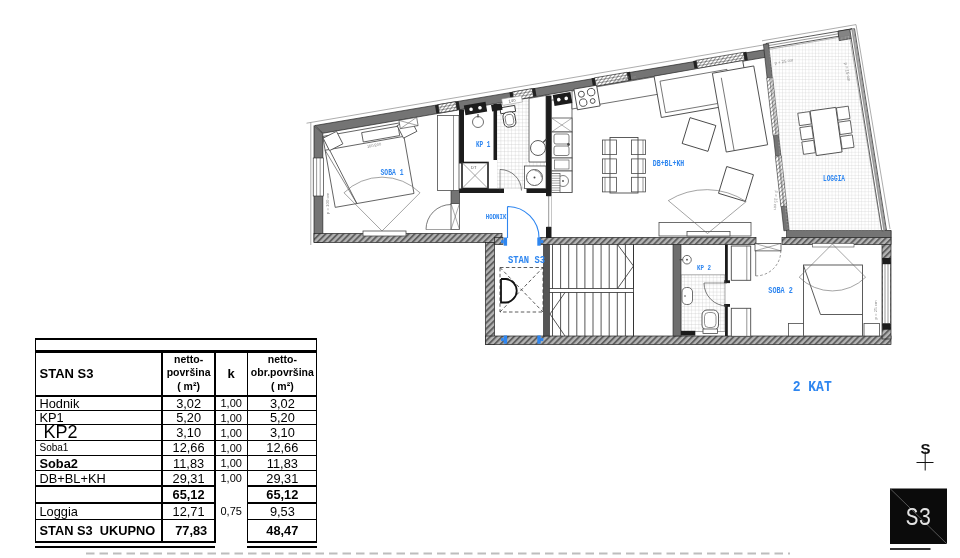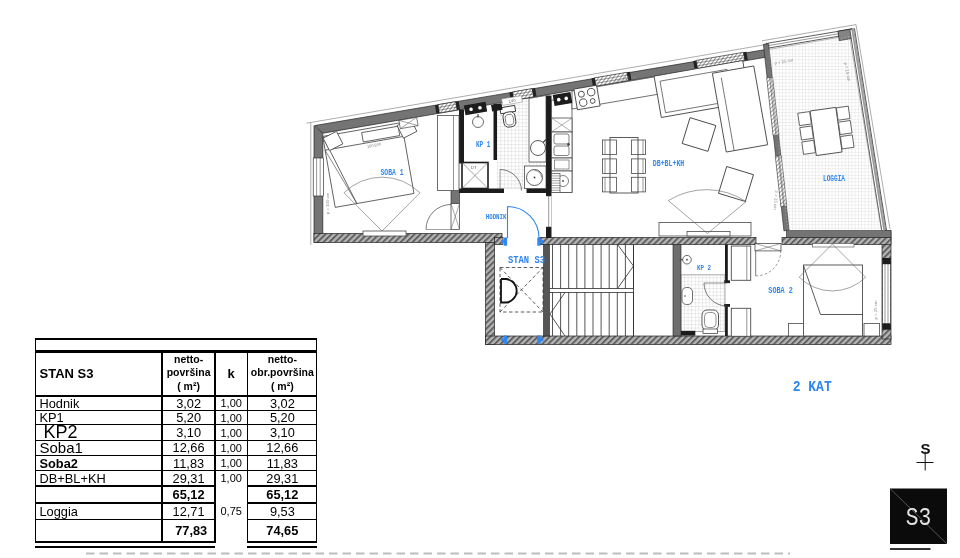--- a/index.html
+++ b/index.html
@@ -512,21 +512,21 @@
 <div style="position:absolute;left:0px;top:73.1px;width:127.7px;height:14.3px;display:flex;align-items:center;justify-content:flex-start;padding-left:5px;font-size:12.8px;font-weight:normal;letter-spacing:0px;white-space:nowrap">KP1</div>
 <div style="position:absolute;left:127.7px;top:73.1px;width:52.8px;height:14.3px;display:flex;align-items:center;justify-content:center;font-size:12.8px;font-weight:normal;letter-spacing:0px;white-space:nowrap">5,20</div>
 <div style="position:absolute;left:180.5px;top:73.1px;width:32.400000000000006px;height:14.3px;display:flex;align-items:center;justify-content:center;font-size:11px;font-weight:normal;letter-spacing:0px;white-space:nowrap">1,00</div>
 <div style="position:absolute;left:212.9px;top:73.1px;width:69.9px;height:14.3px;display:flex;align-items:center;justify-content:center;font-size:12.8px;font-weight:normal;letter-spacing:0px;white-space:nowrap">5,20</div>
 
 <div style="position:absolute;left:4px;top:87.4px;width:127.7px;height:15.3px;display:flex;align-items:center;justify-content:flex-start;padding-left:5px;font-size:18px;font-weight:normal;letter-spacing:0px;white-space:nowrap">KP2</div>
 <div style="position:absolute;left:127.7px;top:87.4px;width:52.8px;height:15.3px;display:flex;align-items:center;justify-content:center;font-size:12.8px;font-weight:normal;letter-spacing:0px;white-space:nowrap">3,10</div>
 <div style="position:absolute;left:180.5px;top:87.4px;width:32.400000000000006px;height:15.3px;display:flex;align-items:center;justify-content:center;font-size:11px;font-weight:normal;letter-spacing:0px;white-space:nowrap">1,00</div>
 <div style="position:absolute;left:212.9px;top:87.4px;width:69.9px;height:15.3px;display:flex;align-items:center;justify-content:center;font-size:12.8px;font-weight:normal;letter-spacing:0px;white-space:nowrap">3,10</div>
 
-<div style="position:absolute;left:0px;top:102.7px;width:127.7px;height:15.6px;display:flex;align-items:center;justify-content:flex-start;padding-left:5px;font-size:15px;font-weight:normal;letter-spacing:0px;white-space:nowrap">Soba1</div>
+<div style="position:absolute;left:0px;top:102.7px;width:127.7px;height:15.6px;display:flex;align-items:center;justify-content:flex-start;padding-left:5px;font-size:10px;font-weight:normal;letter-spacing:0px;white-space:nowrap">Soba1</div>
 <div style="position:absolute;left:127.7px;top:102.7px;width:52.8px;height:15.6px;display:flex;align-items:center;justify-content:center;font-size:12.8px;font-weight:normal;letter-spacing:0px;white-space:nowrap">12,66</div>
 <div style="position:absolute;left:180.5px;top:102.7px;width:32.400000000000006px;height:15.6px;display:flex;align-items:center;justify-content:center;font-size:11px;font-weight:normal;letter-spacing:0px;white-space:nowrap">1,00</div>
 <div style="position:absolute;left:212.9px;top:102.7px;width:69.9px;height:15.6px;display:flex;align-items:center;justify-content:center;font-size:12.8px;font-weight:normal;letter-spacing:0px;white-space:nowrap">12,66</div>
 
 <div style="position:absolute;left:0px;top:118.3px;width:127.7px;height:14.6px;display:flex;align-items:center;justify-content:flex-start;padding-left:5px;font-size:12.8px;font-weight:bold;letter-spacing:0px;white-space:nowrap">Soba2</div>
 <div style="position:absolute;left:127.7px;top:118.3px;width:52.8px;height:14.6px;display:flex;align-items:center;justify-content:center;font-size:12.8px;font-weight:normal;letter-spacing:0px;white-space:nowrap">11,83</div>
 <div style="position:absolute;left:180.5px;top:118.3px;width:32.400000000000006px;height:14.6px;display:flex;align-items:center;justify-content:center;font-size:11px;font-weight:normal;letter-spacing:0px;white-space:nowrap">1,00</div>
 <div style="position:absolute;left:212.9px;top:118.3px;width:69.9px;height:14.6px;display:flex;align-items:center;justify-content:center;font-size:12.8px;font-weight:normal;letter-spacing:0px;white-space:nowrap">11,83</div>
 
 <div style="position:absolute;left:0px;top:132.9px;width:127.7px;height:15.8px;display:flex;align-items:center;justify-content:flex-start;padding-left:5px;font-size:12.8px;font-weight:normal;letter-spacing:0px;white-space:nowrap">DB+BL+KH</div>
@@ -535,15 +535,16 @@
 <div style="position:absolute;left:212.9px;top:132.9px;width:69.9px;height:15.8px;display:flex;align-items:center;justify-content:center;font-size:12.8px;font-weight:normal;letter-spacing:0px;white-space:nowrap">29,31</div>
 
 <div style="position:absolute;left:127.7px;top:148.7px;width:52.8px;height:16.6px;display:flex;align-items:center;justify-content:center;font-size:12.8px;font-weight:bold;letter-spacing:0px;white-space:nowrap">65,12</div>
 <div style="position:absolute;left:212.9px;top:148.7px;width:69.9px;height:16.6px;display:flex;align-items:center;justify-content:center;font-size:12.8px;font-weight:bold;letter-spacing:0px;white-space:nowrap">65,12</div>
 
 <div style="position:absolute;left:0px;top:165.3px;width:127.7px;height:16.5px;display:flex;align-items:center;justify-content:flex-start;padding-left:5px;font-size:12.8px;font-weight:normal;letter-spacing:0px;white-space:nowrap">Loggia</div>
 <div style="position:absolute;left:127.7px;top:165.3px;width:52.8px;height:16.5px;display:flex;align-items:center;justify-content:center;font-size:12.8px;font-weight:normal;letter-spacing:0px;white-space:nowrap">12,71</div>
 <div style="position:absolute;left:180.5px;top:165.3px;width:32.400000000000006px;height:16.5px;display:flex;align-items:center;justify-content:center;font-size:11px;font-weight:normal;letter-spacing:0px;white-space:nowrap">0,75</div>
 <div style="position:absolute;left:212.9px;top:165.3px;width:69.9px;height:16.5px;display:flex;align-items:center;justify-content:center;font-size:12.8px;font-weight:normal;letter-spacing:0px;white-space:nowrap">9,53</div>
 
+<div style="position:absolute;left:0px;top:181.8px;width:127.7px;height:22.5px;display:flex;align-items:center;justify-content:flex-start;padding-left:5px;font-size:12.8px;font-weight:bold;letter-spacing:0px;white-space:nowrap">STAN S3&nbsp; UKUPNO</div>
 <div style="position:absolute;left:127.7px;top:181.8px;width:58px;height:22.5px;display:flex;align-items:center;justify-content:center;font-size:12.8px;font-weight:bold;letter-spacing:0px;white-space:nowrap">77,83</div>
-<div style="position:absolute;left:212.9px;top:181.8px;width:69.9px;height:22.5px;display:flex;align-items:center;justify-content:center;font-size:12.8px;font-weight:bold;letter-spacing:0px;white-space:nowrap">74,65</div>
+<div style="position:absolute;left:212.9px;top:181.8px;width:69.9px;height:22.5px;display:flex;align-items:center;justify-content:center;font-size:12.8px;font-weight:bold;letter-spacing:0px;white-space:nowrap">48,47</div>
   </div>
 
 </body></html>

